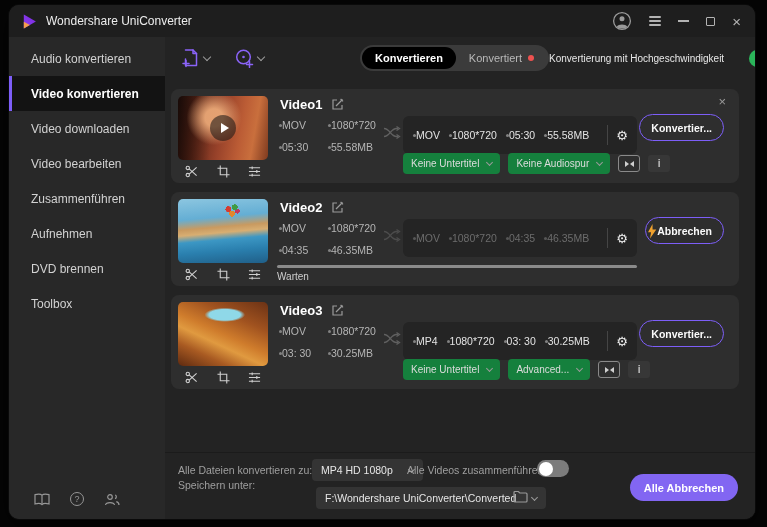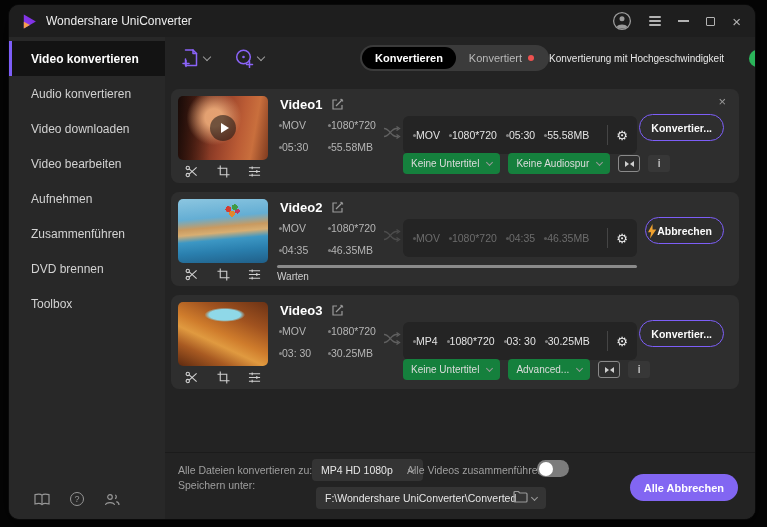--- a/index.html
+++ b/index.html
@@ -139,37 +139,37 @@
         </span>
       <span class="win-min"></span>
       <span class="win-max"></span>
       <span class="win-close">×</span>
     </div>
   </div>
 
   <div class="app">
 
     <div class="sidebar">
+      <div class="side-item">
+          <span>Audio konvertieren</span>
+        </div>
       <div class="side-item active">
           <span>Video konvertieren</span>
         </div>
       <div class="side-item">
-          <span>Audio konvertieren</span>
-        </div>
-      <div class="side-item">
           <span>Video downloaden</span>
         </div>
       <div class="side-item">
           <span>Video bearbeiten</span>
         </div>
       <div class="side-item">
+          <span>Zusammenführen</span>
+        </div>
+      <div class="side-item">
           <span>Aufnehmen</span>
-        </div>
-      <div class="side-item">
-          <span>Zusammenführen</span>
         </div>
       <div class="side-item">
           <span>DVD brennen</span>
         </div>
       <div class="side-item">
           <span>Toolbox</span>
         </div>
       <div class="side-foot">
         <span style="display:inline-flex;">
           <svg width="16" height="13" viewBox="0 0 16 13" fill="none" stroke="currentColor" stroke-width="1.2">

